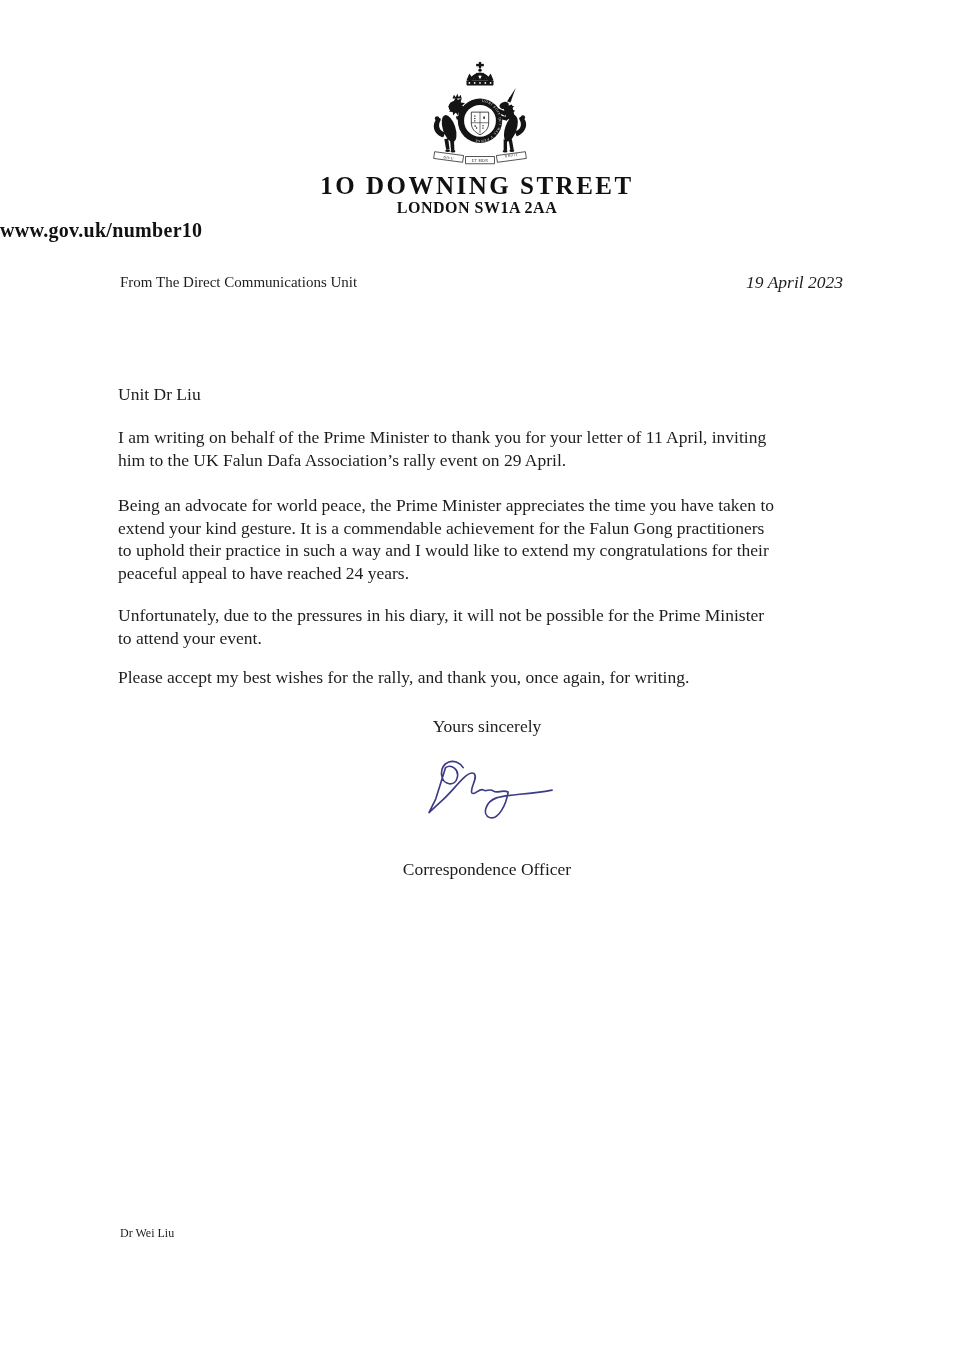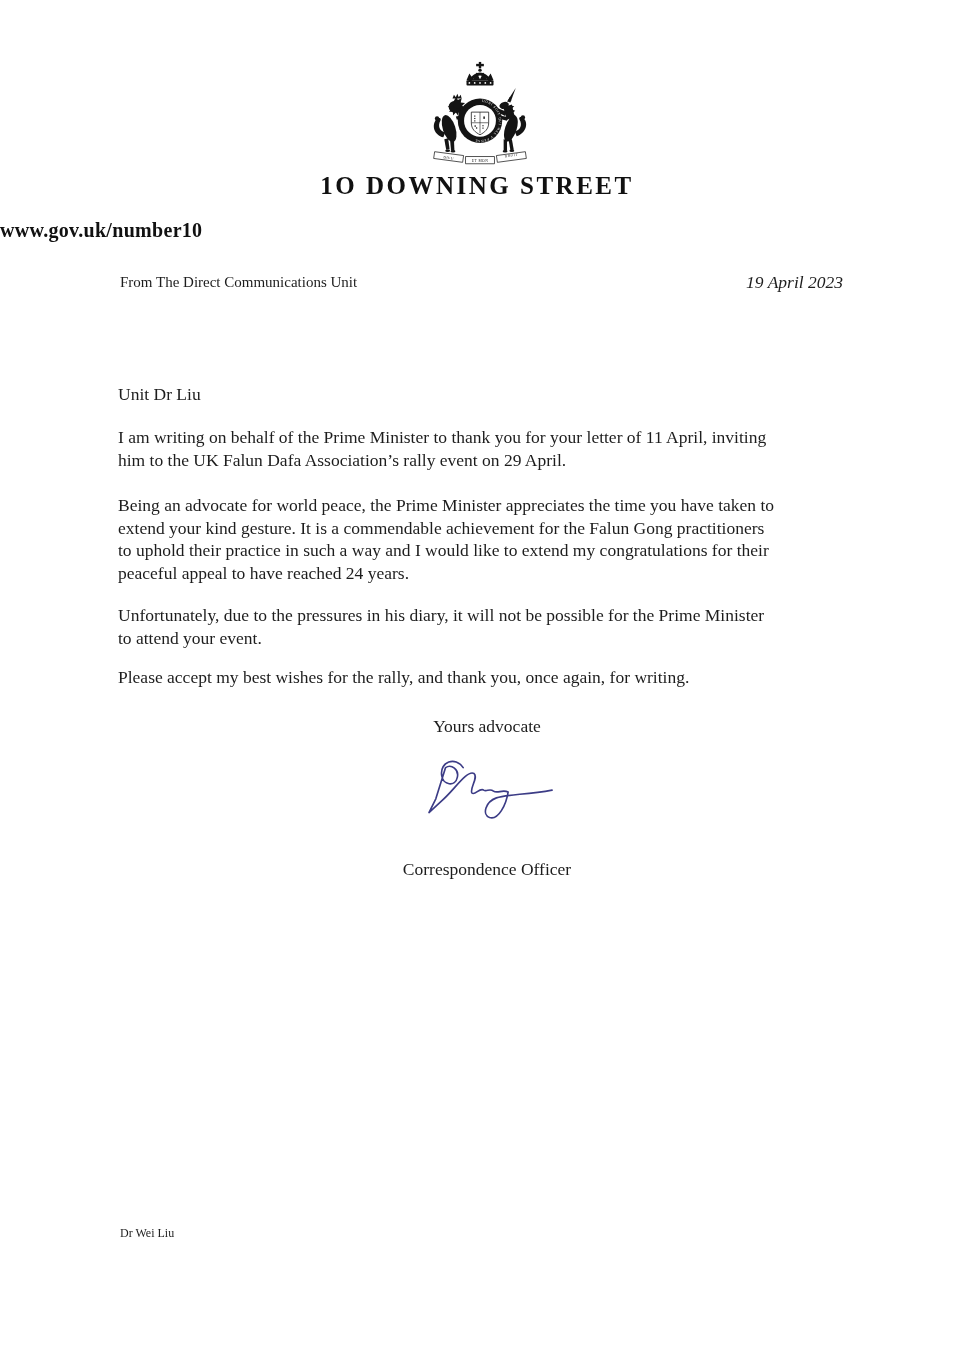--- a/index.html
+++ b/index.html
@@ -141,37 +141,38 @@
         <path d="M90,200 L150,200 L150,215 L90,215 Z"></path>
         <path d="M154,198 L214,190 L216,204 L156,212 Z"></path>
       </g>
       <text x="55" y="205" transform="rotate(7.6 55 203)" text-anchor="middle" font-size="7.5" letter-spacing="1" fill="#141414" font-family="Liberation Serif, DejaVu Serif, serif">DIEU</text>
       <text x="120" y="210.5" text-anchor="middle" font-size="7.5" letter-spacing="1" fill="#141414" font-family="Liberation Serif, DejaVu Serif, serif">ET MON</text>
       <text x="185" y="200" transform="rotate(-7.6 185 198)" text-anchor="middle" font-size="7.5" letter-spacing="1" fill="#141414" font-family="Liberation Serif, DejaVu Serif, serif">DROIT</text>
     </g>
   </svg>
 
   <div class="hdr-title">1O DOWNING STREET</div>
+  <div class="hdr-address">LONDON SW1A 2AA</div>
   <div class="hdr-site">www.gov.uk/number10</div>
 
   <div class="meta-from">From The Direct Communications Unit</div>
   <div class="meta-date">19 April 2023</div>
 
   <div class="body-block salutation">Unit Dr Liu</div>
   <div class="body-block p1">I am writing on behalf of the Prime Minister to thank you for your letter of 11 April, inviting
 him to the UK Falun Dafa Association’s rally event on 29 April.</div>
   <div class="body-block p2">Being an advocate for world peace, the Prime Minister appreciates the time you have taken to
 extend your kind gesture. It is a commendable achievement for the Falun Gong practitioners
 to uphold their practice in such a way and I would like to extend my congratulations for their
 peaceful appeal to have reached 24 years.</div>
   <div class="body-block p3">Unfortunately, due to the pressures in his diary, it will not be possible for the Prime Minister
 to attend your event.</div>
   <div class="body-block p4">Please accept my best wishes for the rally, and thank you, once again, for writing.</div>
 
-  <div class="centered closing">Yours advocate</div>
+  <div class="centered closing">Yours sincerely</div>
 
   <svg class="signature" viewBox="0 0 130 80" aria-hidden="true">
     <path d="M36,14 C28,2 12,8 14,22 C15,32 28,34 30,24 C32,16 24,10 18,14 L8,46 L1,60 L14,48 C26,38 40,16 47,20 C52,24 42,36 45,40 C48,43 53,34 57,37 C60,39 63,35 67,38 C71,41 76,36 82,39 C80,52 72,68 63,65 C55,62 59,49 70,45 C82,41 100,42 127,37" fill="none" stroke="#3c3c86" stroke-width="1.7" stroke-linecap="round" stroke-linejoin="round"></path>
   </svg>
 
   <div class="centered officer">Correspondence Officer</div>
 
   <div class="recipient">Dr Wei Liu</div>
 
 </div>

